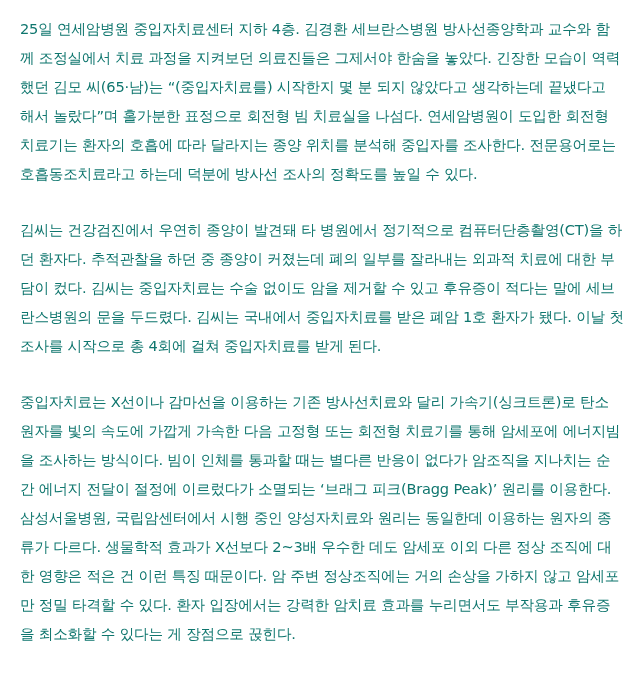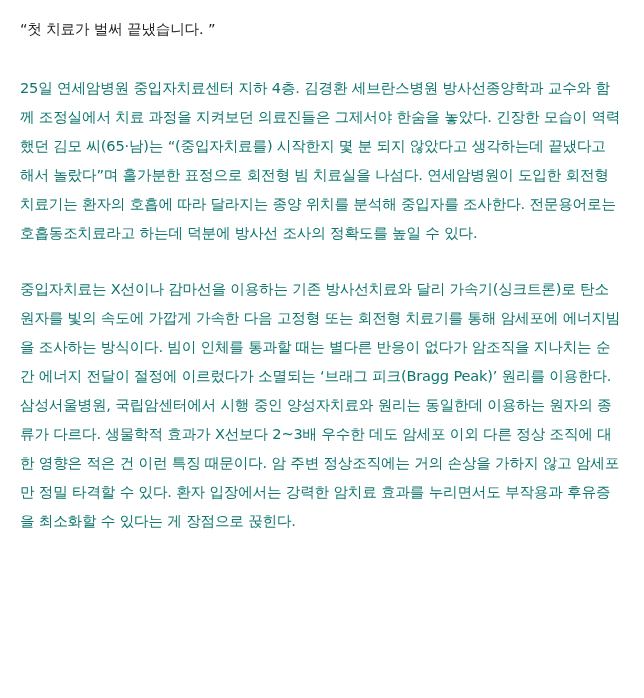--- a/index.html
+++ b/index.html
@@ -36,16 +36,16 @@
     line-height: 29px;
     color: #1f1f1f;
     margin: 0 0 30px 0;
     letter-spacing: -0.2px;
   }
 </style>
 </head>
 <body>
 
 <div class="article">
-  <p class="lead">“첫 치료가 벌써 끝냈습니다. ”</p>
   <p class="para">25일 연세암병원 중입자치료센터 지하 4층. 김경환 세브란스병원 방사선종양학과 교수와 함께 조정실에서 치료 과정을 지켜보던 의료진들은 그제서야 한숨을 놓았다. 긴장한 모습이 역력했던 김모 씨(65·남)는 “(중입자치료를) 시작한지 몇 분 되지 않았다고 생각하는데 끝냈다고 해서 놀랐다”며 홀가분한 표정으로 회전형 빔 치료실을 나섬다. 연세암병원이 도입한 회전형 치료기는 환자의 호흡에 따라 달라지는 종양 위치를 분석해 중입자를 조사한다. 전문용어로는 호흡동조치료라고 하는데 덕분에 방사선 조사의 정확도를 높일 수 있다.</p>
+  <p class="para">김씨는 건강검진에서 우연히 종양이 발견돼 타 병원에서 정기적으로 컴퓨터단층촬영(CT)을 하던 환자다. 추적관찰을 하던 중 종양이 커졌는데 폐의 일부를 잘라내는 외과적 치료에 대한 부담이 컸다. 김씨는 중입자치료는 수술 없이도 암을 제거할 수 있고 후유증이 적다는 말에 세브란스병원의 문을 두드렸다. 김씨는 국내에서 중입자치료를 받은 폐암 1호 환자가 됐다. 이날 첫 조사를 시작으로 총 4회에 걸쳐 중입자치료를 받게 된다.</p>
   <p class="para">중입자치료는 X선이나 감마선을 이용하는 기존 방사선치료와 달리 가속기(싱크트론)로 탄소 원자를 빛의 속도에 가깝게 가속한 다음 고정형 또는 회전형 치료기를 통해 암세포에 에너지빔을 조사하는 방식이다. 빔이 인체를 통과할 때는 별다른 반응이 없다가 암조직을 지나치는 순간 에너지 전달이 절정에 이르렀다가 소멸되는 ‘브래그 피크(Bragg Peak)’ 원리를 이용한다. 삼성서울병원, 국립암센터에서 시행 중인 양성자치료와 원리는 동일한데 이용하는 원자의 종류가 다르다. 생물학적 효과가 X선보다 2~3배 우수한 데도 암세포 이외 다른 정상 조직에 대한 영향은 적은 건 이런 특징 때문이다. 암 주변 정상조직에는 거의 손상을 가하지 않고 암세포만 정밀 타격할 수 있다. 환자 입장에서는 강력한 암치료 효과를 누리면서도 부작용과 후유증을 최소화할 수 있다는 게 장점으로 꾽힌다.</p>
 </div>
 
 </body></html>

